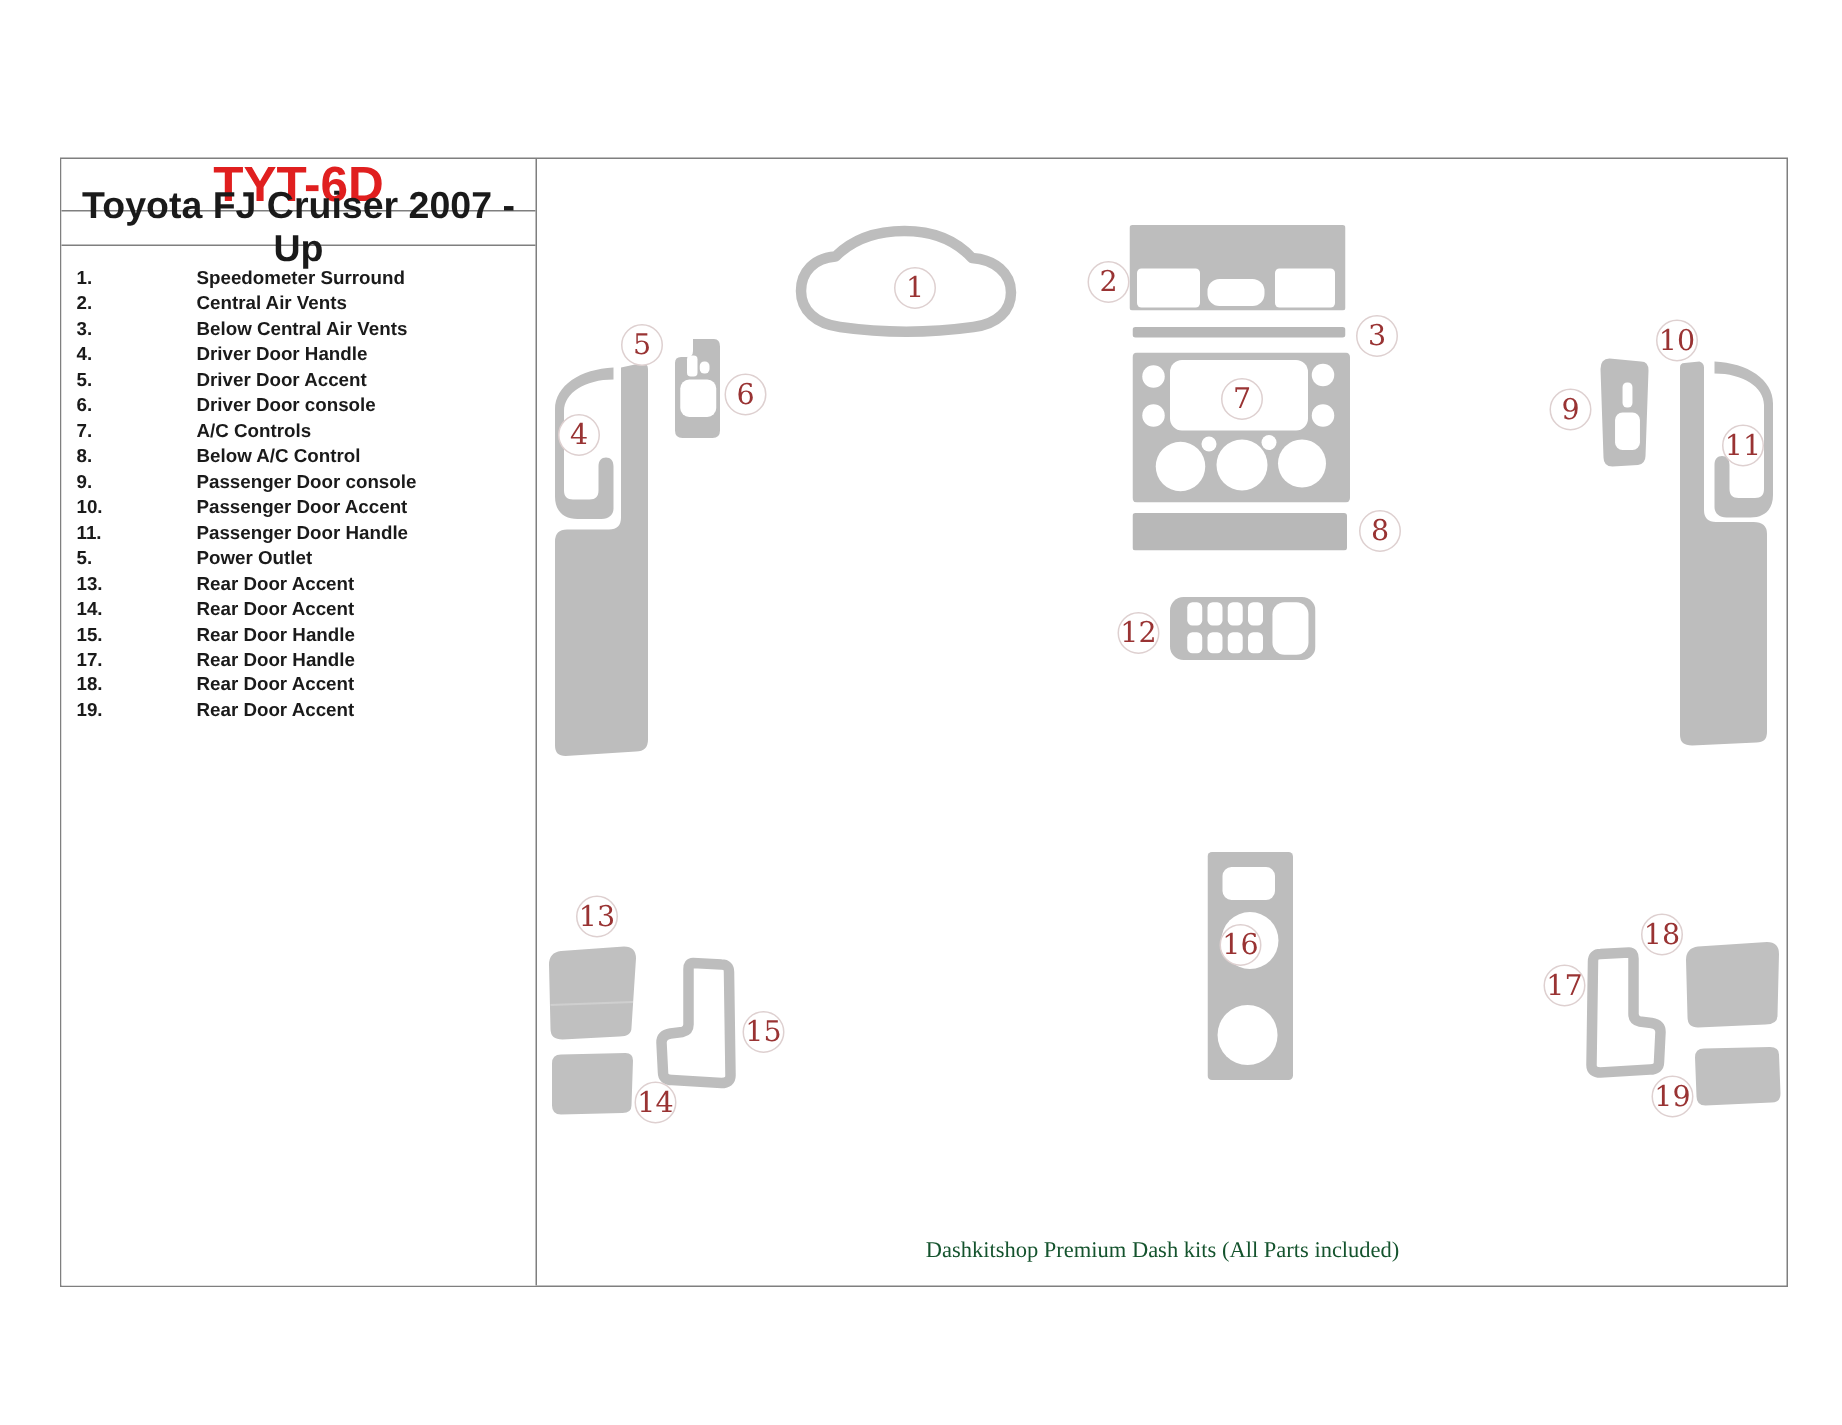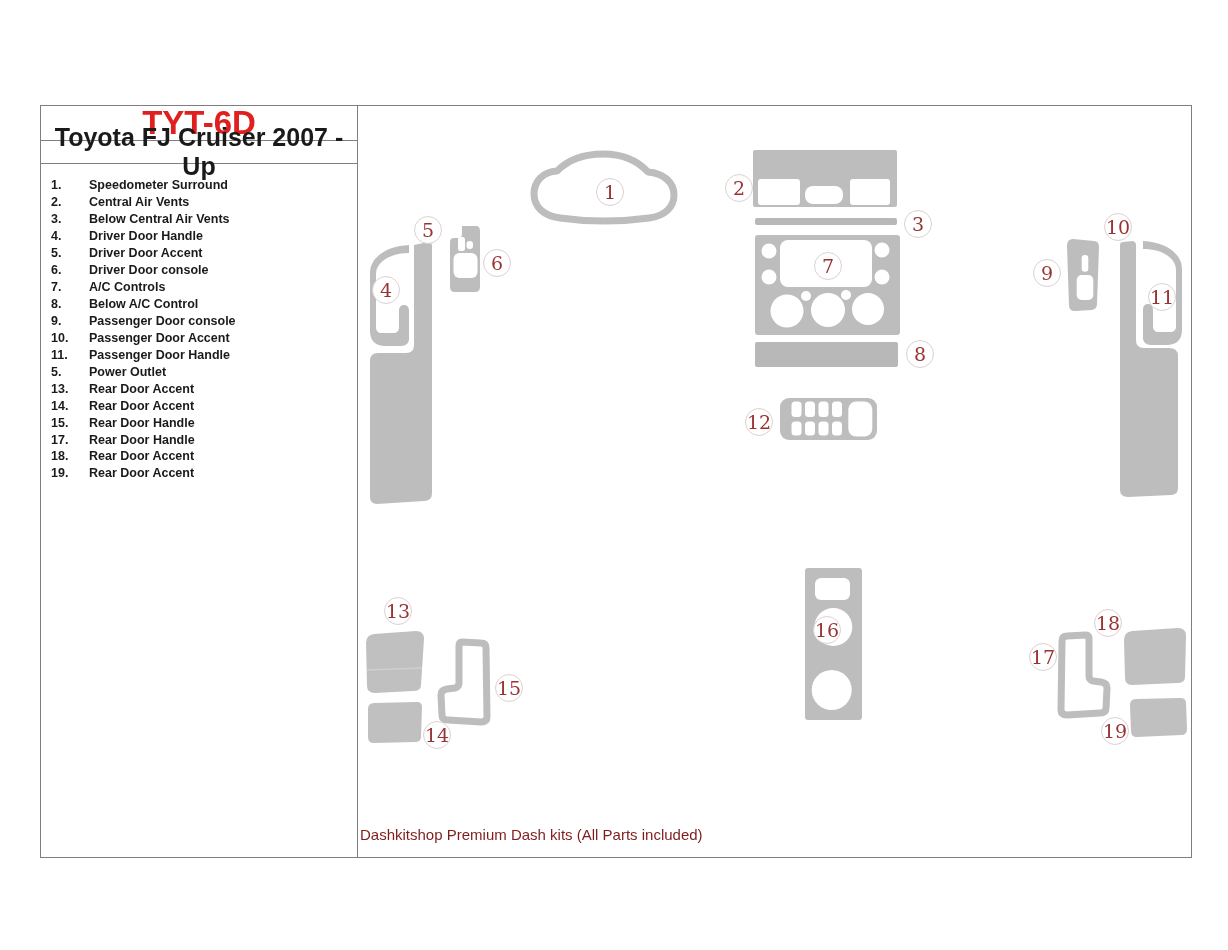--- a/index.html
+++ b/index.html
@@ -19,28 +19,28 @@
     border-right:1px solid var(--border-gray);background:#fff;}
   .hdr{width:100%;text-align:center;border-bottom:1px solid var(--border-gray);
     font-weight:bold;display:flex;align-items:center;justify-content:center;}
   .hdr1{height:35px;font-size:33px;color:var(--title-red);letter-spacing:0px;}
   .hdr2{height:23px;font-size:25px;}
   .hdr3{height:20px;font-size:17px;}
   .parts-list{padding-top:13px;}
   .prow{height:16.95px;display:flex;align-items:center;font-weight:bold;
     font-size:12.5px;}
   .pnum{padding-left:10px;width:48px;flex:0 0 48px;}
-  .plabel{flex:1;}
+  .plabel{flex:1;margin-left:42px;}
   .shape{position:absolute;}
   .callout{position:absolute;width:28px;height:28px;border-radius:50%;
     background:#fff;border:1px solid #ded0d0;color:var(--callout-red);
     font-family:"DejaVu Serif",serif;font-size:19px;line-height:26px;
     text-align:center;z-index:5;}
   .footer-note{position:absolute;left:360px;top:826px;width:830px;
-    font-size:15px;color:#7f1d1d;}
+    text-align:center;font-size:15px;color:#14532d;font-family:Liberation Serif, serif;}
 </style>
 </head>
 <body>
 
 <div class="frame">
   <div class="left-panel">
     <div class="hdr hdr1">TYT-6D</div>
     <div class="hdr hdr2">Toyota FJ Cruiser 2007 - Up</div>
     <div class="parts-list">
       <div class="prow">

